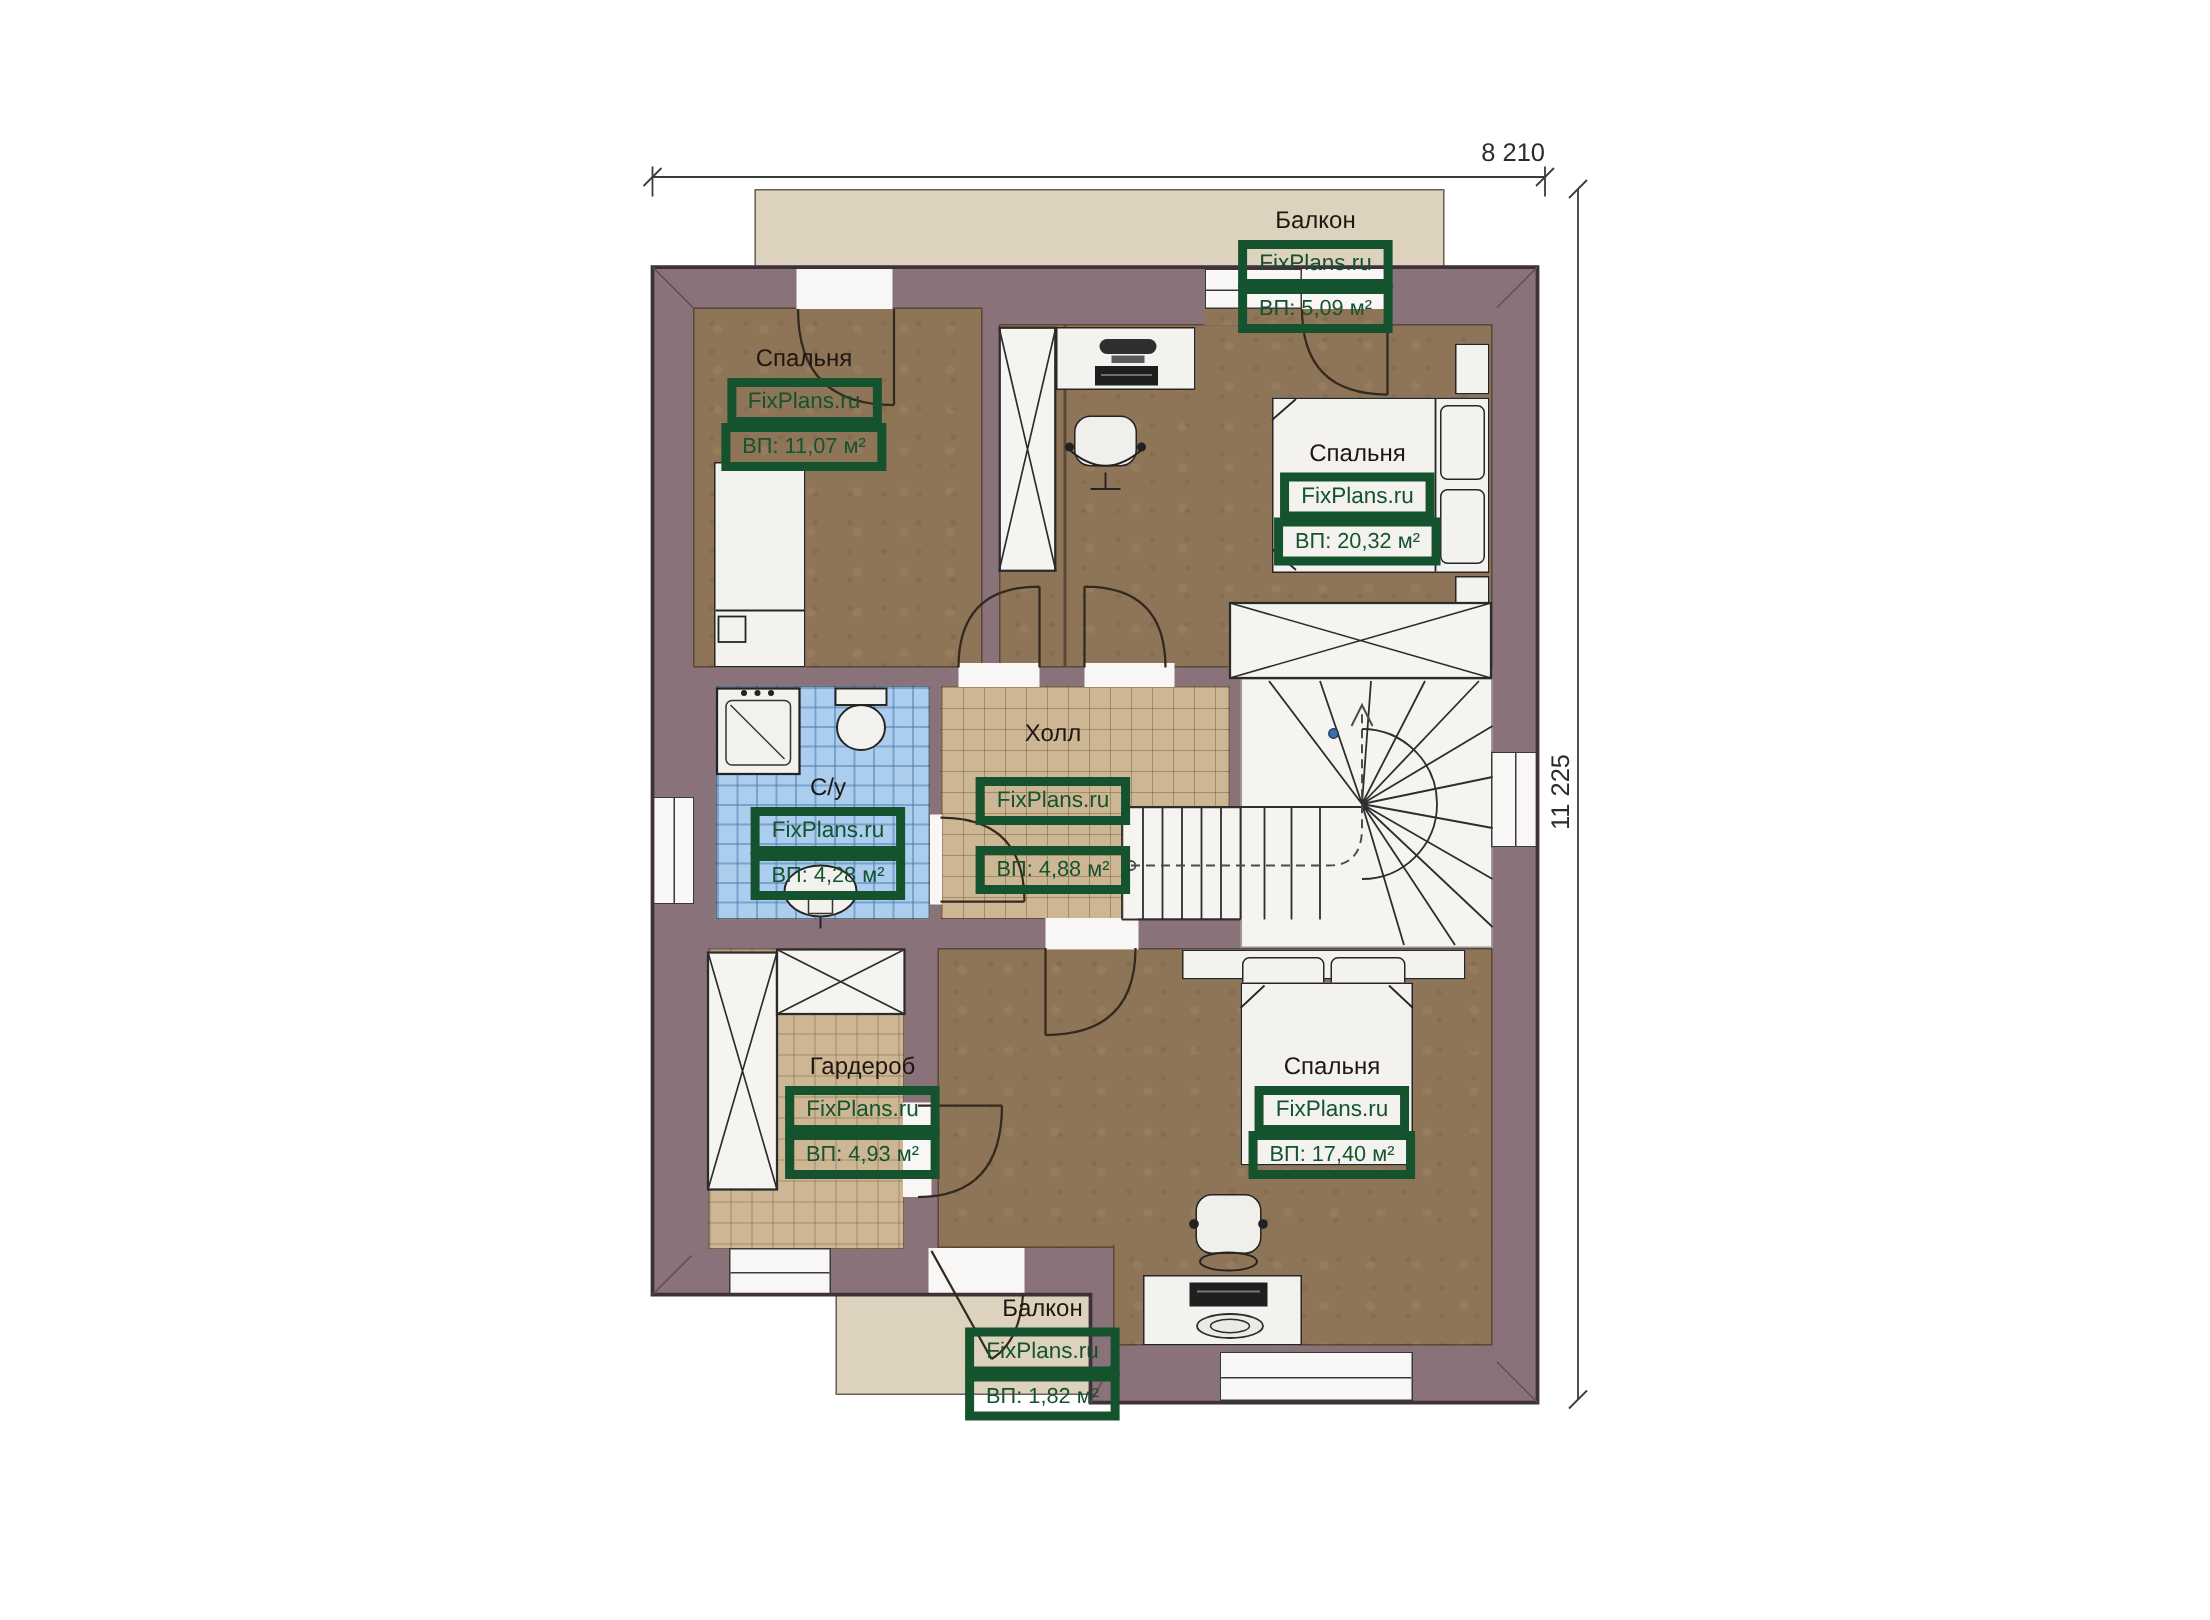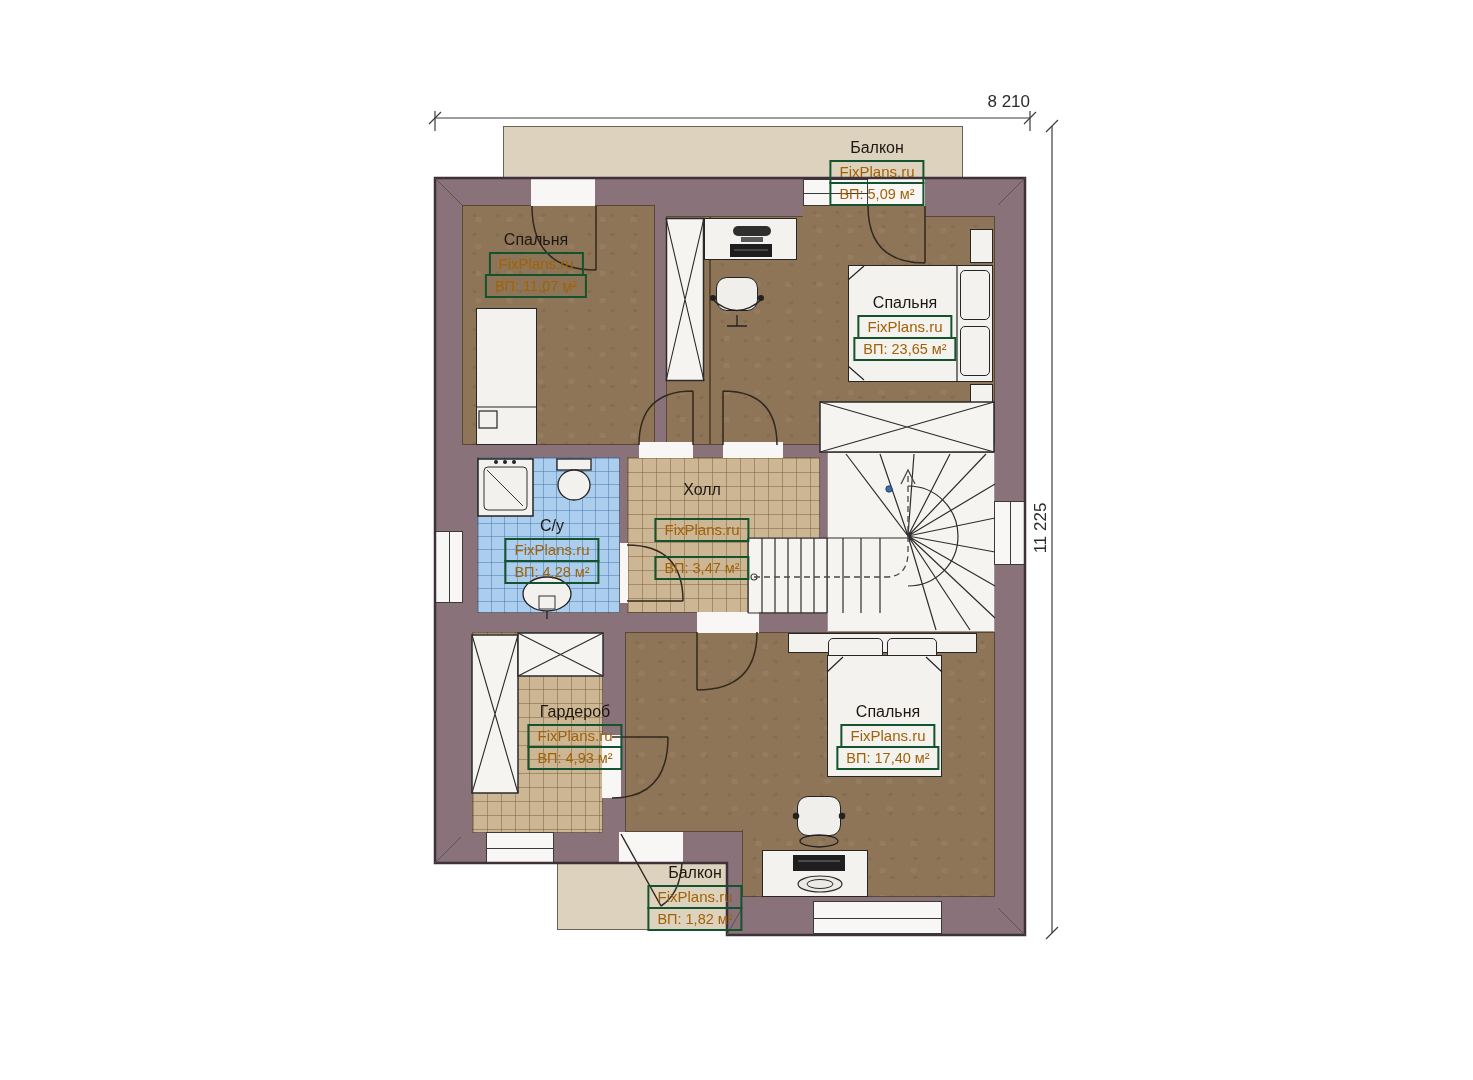--- a/index.html
+++ b/index.html
@@ -27,21 +27,21 @@
   .win-h::after{content:"";position:absolute;left:0;right:0;top:50%;height:1px;background:#3a3a3a;}
   .win-v::after{content:"";position:absolute;top:0;bottom:0;left:50%;width:1px;background:#3a3a3a;}
   .furn{background:#f3f2ef;border:1.5px solid #262626;}
   .pillow{background:#f3f2ef;border:1.3px solid #262626;border-radius:5px;}
   .chair{background:#f0efec;border:1.5px solid #232323;border-radius:11px;}
   svg.overlay{position:absolute;left:0;top:0;pointer-events:none;}
   .room-label{position:absolute;display:flex;flex-direction:column;align-items:center;
               transform:translateX(-50%);z-index:30;}
   .room-name{font-weight:normal;font-size:16px;color:#1e1710;line-height:1.1;margin-bottom:3px;
              white-space:nowrap;}
-  .lbl-box{border:2px solid #14532d;padding:1px 8px;font-size:15px;color:#a16207;
+  .lbl-box{border:6px solid #14532d;padding:1px 8px;font-size:15px;color:#14532d;
            white-space:nowrap;line-height:1.25;}
   .lbl-box.second{margin-top:-2px;font-size:14.5px;}
   .dim-text{position:absolute;font-size:17px;color:#2b2b2b;z-index:40;}
 </style>
 </head>
 <body>
 
 <div class="canvas">
 
   <div class="abs balcony" style="left:503px;top:126px;width:460px;height:56px;"></div>
@@ -206,33 +206,33 @@
 
   <div class="room-label" style="left:536px;top:231px;">
     <div class="room-name">Спальня</div>
     <div class="lbl-box">FixPlans.ru</div>
     <div class="lbl-box second">ВП: 11,07 м²</div>
   </div>
 
   <div class="room-label" style="left:905px;top:294px;">
     <div class="room-name">Спальня</div>
     <div class="lbl-box">FixPlans.ru</div>
-    <div class="lbl-box second">ВП: 23,65 м²</div>
+    <div class="lbl-box second">ВП: 20,32 м²</div>
   </div>
 
   <div class="room-label" style="left:552px;top:517px;">
     <div class="room-name">С/у</div>
     <div class="lbl-box">FixPlans.ru</div>
     <div class="lbl-box second">ВП: 4,28 м²</div>
   </div>
 
   <div class="room-label" style="left:702px;top:481px;gap:16px;">
     <div class="room-name">Холл</div>
     <div class="lbl-box">FixPlans.ru</div>
-    <div class="lbl-box second">ВП: 3,47 м²</div>
+    <div class="lbl-box second">ВП: 4,88 м²</div>
   </div>
 
   <div class="room-label" style="left:538px;top:703px;margin-left:37px;">
     <div class="room-name">Гардероб</div>
     <div class="lbl-box">FixPlans.ru</div>
     <div class="lbl-box second">ВП: 4,93 м²</div>
   </div>
 
   <div class="room-label" style="left:888px;top:703px;">
     <div class="room-name">Спальня</div>

